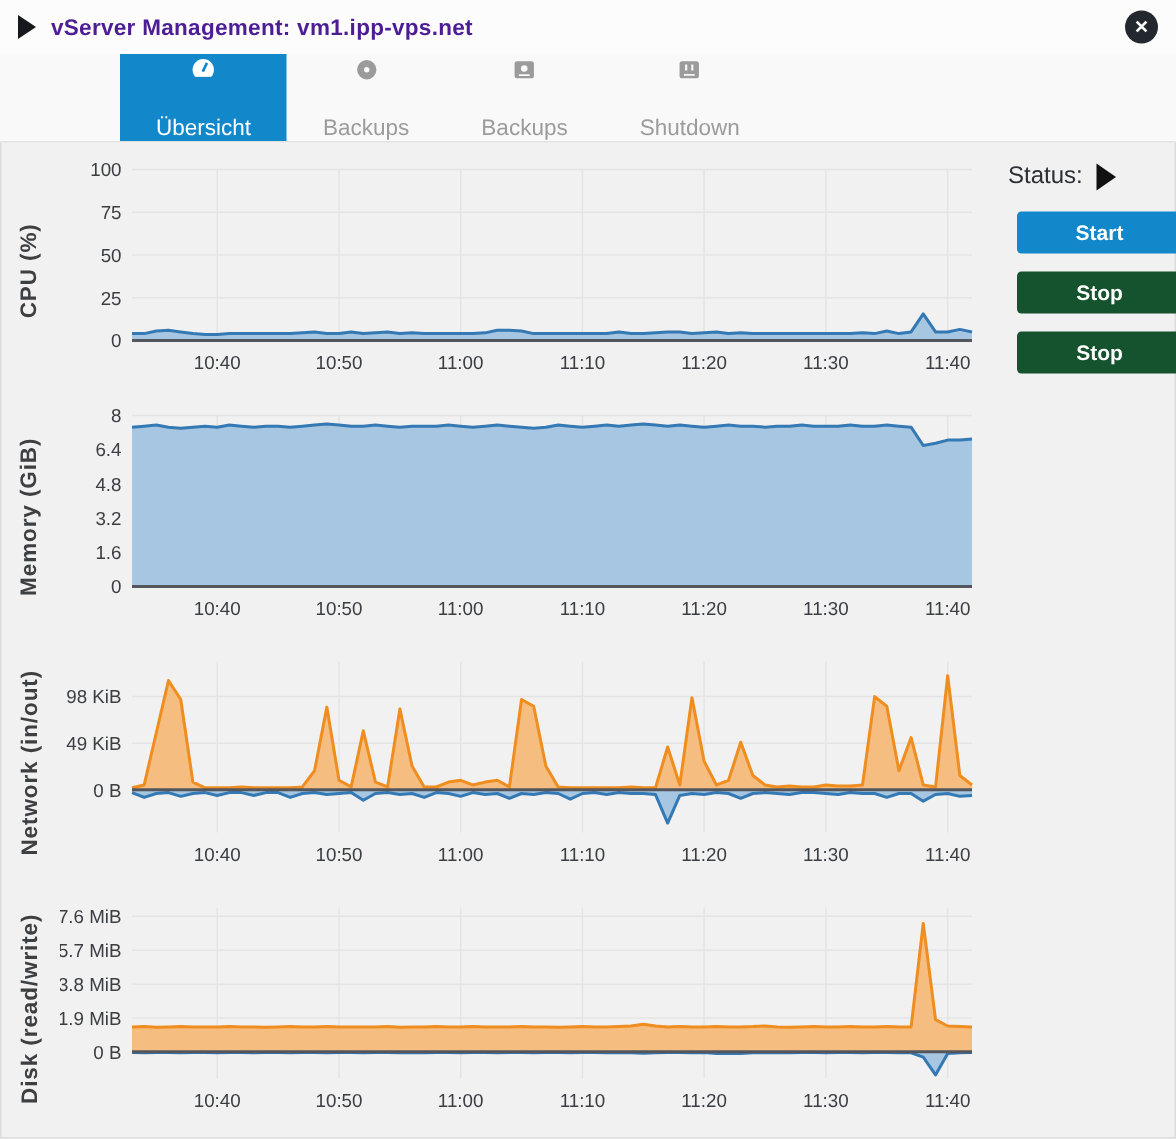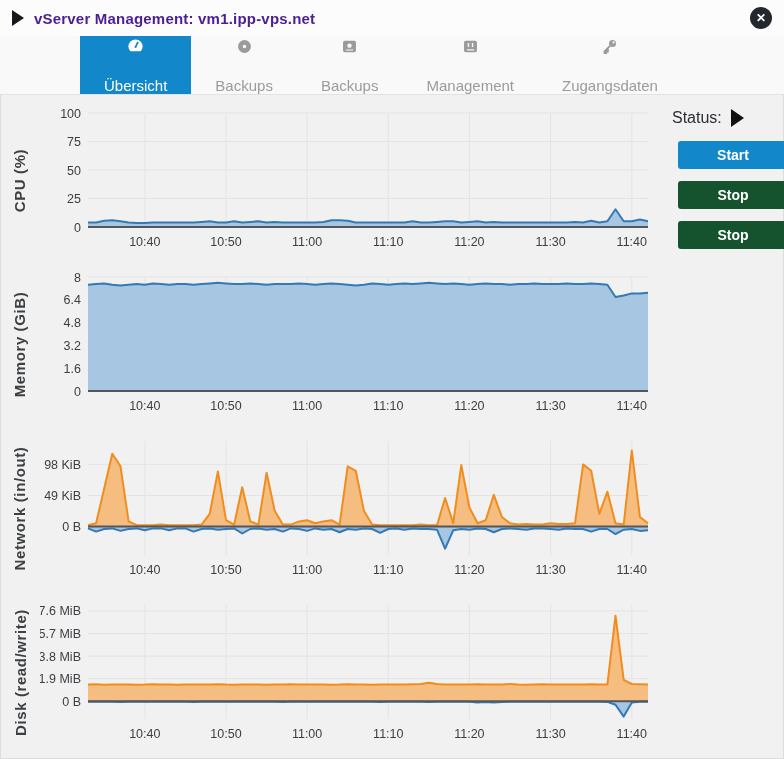--- a/index.html
+++ b/index.html
@@ -83,31 +83,21 @@
         </svg>
     </span>
     <span>Backups</span>
   </div>
   <div class="tab">
     <span class="ticon">
       <svg width="19" height="19" viewBox="0 0 20 20">
           <path fill="currentColor" fill-rule="evenodd" d="M5 4h10a1.8 1.8 0 0 1 1.8 1.8v8.4a1.8 1.8 0 0 1-1.8 1.8H5a1.8 1.8 0 0 1-1.8-1.8V5.8A1.8 1.8 0 0 1 5 4z M7.1 6.4h1.5v4.2H7.1z M11.4 6.4h1.5v4.2h-1.5z M6.2 12.9h7.6v1.3H6.2z"></path>
         </svg>
     </span>
-    <span>Management</span>
-  </div>
-  <div class="tab">
-    <span class="ticon">
-      <svg width="19" height="19" viewBox="0 0 20 20">
-          <circle cx="13.2" cy="6.8" r="3.7" fill="currentColor"></circle>
-          <circle class="cut" cx="14.3" cy="5.7" r="1.1"></circle>
-          <path d="M10.6 9.4 L4.8 15.2 L4.8 17 L6.6 17 L6.6 15.4 L8.2 15.4 L8.2 13.8 L9.4 13.8" stroke="currentColor" stroke-width="2" fill="none"></path>
-        </svg>
-    </span>
-    <span>Zugangsdaten</span>
+    <span>Shutdown</span>
   </div>
 </nav>
 
 <div class="main">
   <div class="charts">
     <div class="chart">
       <div class="ylabel-box">
           <span class="ylabel">CPU (%)</span>
         </div>
       <svg class="plot" viewBox="0 0 620 158">

